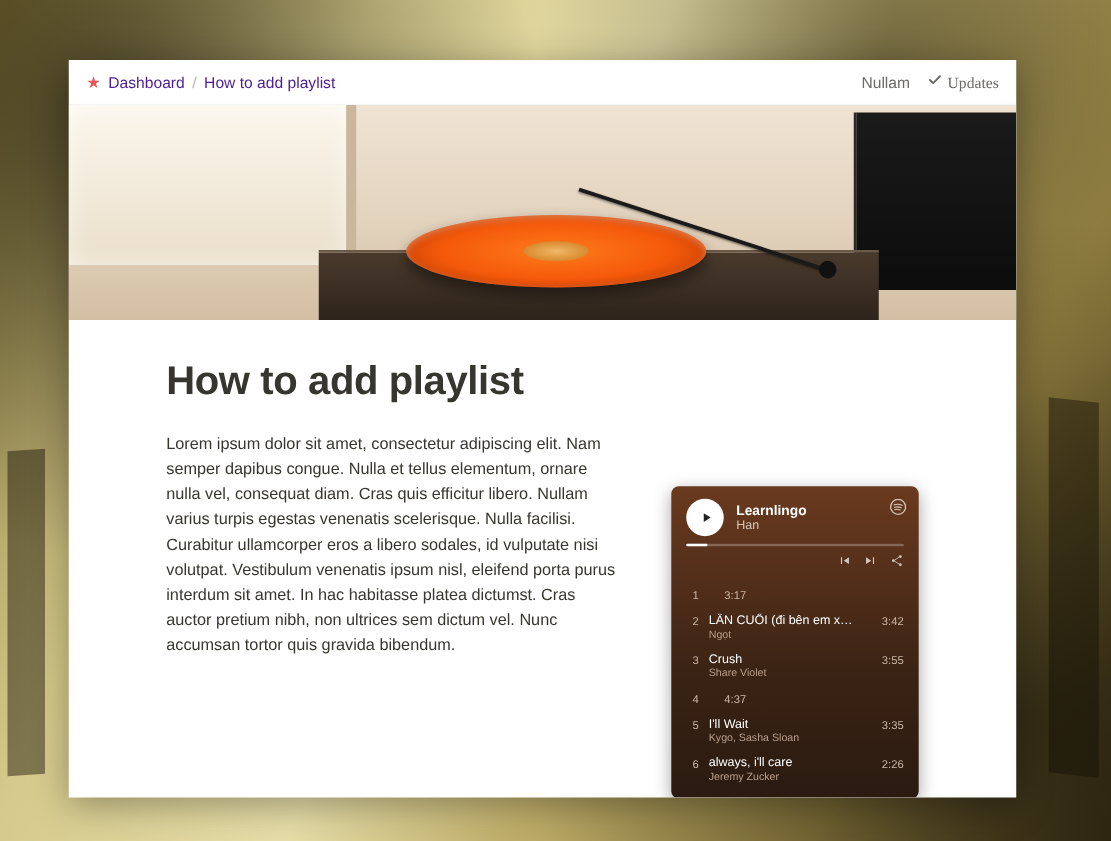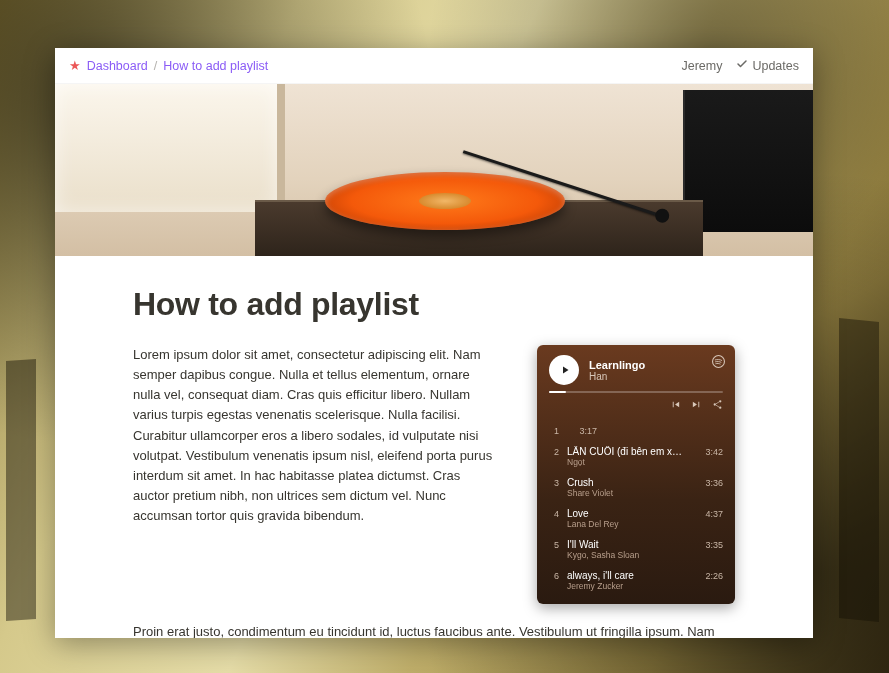--- a/index.html
+++ b/index.html
@@ -36,24 +36,24 @@
   
   .topbar {
     height: 36px; flex: 0 0 36px;
     display: flex; align-items: center; justify-content: space-between;
     padding: 0 14px;
     font-size: 12.5px; color: #37352f;
     border-bottom: 1px solid rgba(0,0,0,0.04);
   }
   .breadcrumb { display: flex; align-items: center; gap: 6px; }
   .breadcrumb .sep { color: #b4b2ae; }
-  .breadcrumb a { color: #8b5cf6; text-decoration: none; }
+  .breadcrumb a { color: #4c1d95; text-decoration: none; }
   .star { color: #eb5757; font-size: 13px; line-height: 1; }
   .top-actions { display: flex; align-items: center; gap: 14px; color: #6b6a66; }
-  .top-actions .upd { display: flex; align-items: center; gap: 4px; }
+  .top-actions .upd { display: flex; align-items: flex-end; gap: 4px; font-family: Liberation Serif, serif; }
   .chk { color: #6b6a66; }
 
   
   .cover {
     height: 172px; flex: 0 0 172px; width: 100%;
     position: relative; overflow: hidden;
     background: linear-gradient(180deg, #e8d9c6 0%, #d6c2aa 40%, #50443a 100%);
   }
   .wall { position:absolute; inset:0;
     background: linear-gradient(180deg,#efe3d4 0%,#e3d3bd 55%,#d3bfa4 100%);
@@ -116,20 +116,21 @@
     margin-top: 18px; font-size: 13px; line-height: 1.55; color: #37352f;
   }
 
   
   .player {
     flex: 0 0 198px; width: 198px;
     background: linear-gradient(180deg,#6a3a1f 0%, #3a2314 60%, #2a1a10 100%);
     border-radius: 6px; overflow: hidden; color: #f2e9e1;
     font-size: 10px;
     box-shadow: 0 4px 14px rgba(0,0,0,0.35);
+    margin-top: 44px;
   }
   .pl-head {
     display:flex; align-items:center; gap:10px; padding:10px 12px 6px 12px;
     position:relative;
   }
   .pl-play {
     width:30px; height:30px; border-radius:50%;
     background:#fff; display:flex; align-items:center; justify-content:center;
     flex:0 0 30px;
   }
@@ -162,21 +163,21 @@
 <div class="page">
 
   <div class="topbar">
     <div class="breadcrumb">
       <span class="star">★</span>
       <a href="#">Dashboard</a>
       <span class="sep">/</span>
       <a href="#">How to add playlist</a>
     </div>
     <div class="top-actions">
-      <span>Jeremy</span>
+      <span>Nullam</span>
       <span class="upd">
         <span class="chk">
           <svg width="12" height="12" viewBox="0 0 24 24" fill="none" stroke="currentColor" stroke-width="3" stroke-linecap="round" stroke-linejoin="round">
               <polyline points="20 6 9 17 4 12"></polyline>
             </svg>
         </span>
         <span>Updates</span>
       </span>
     </div>
   </div>
@@ -245,28 +246,24 @@
                 <div class="t-artist">Ngọt</div>
               </span>
               <span class="t-dur">3:42</span>
             </li>
             <li class="track">
               <span class="t-idx">3</span>
               <span class="t-main">
                 <div class="t-title">Crush</div>
                 <div class="t-artist">Share Violet</div>
               </span>
-              <span class="t-dur">3:36</span>
+              <span class="t-dur">3:55</span>
             </li>
             <li class="track">
               <span class="t-idx">4</span>
-              <span class="t-main">
-                <div class="t-title">Love</div>
-                <div class="t-artist">Lana Del Rey</div>
-              </span>
               <span class="t-dur">4:37</span>
             </li>
             <li class="track">
               <span class="t-idx">5</span>
               <span class="t-main">
                 <div class="t-title">I'll Wait</div>
                 <div class="t-artist">Kygo, Sasha Sloan</div>
               </span>
               <span class="t-dur">3:35</span>
             </li>

